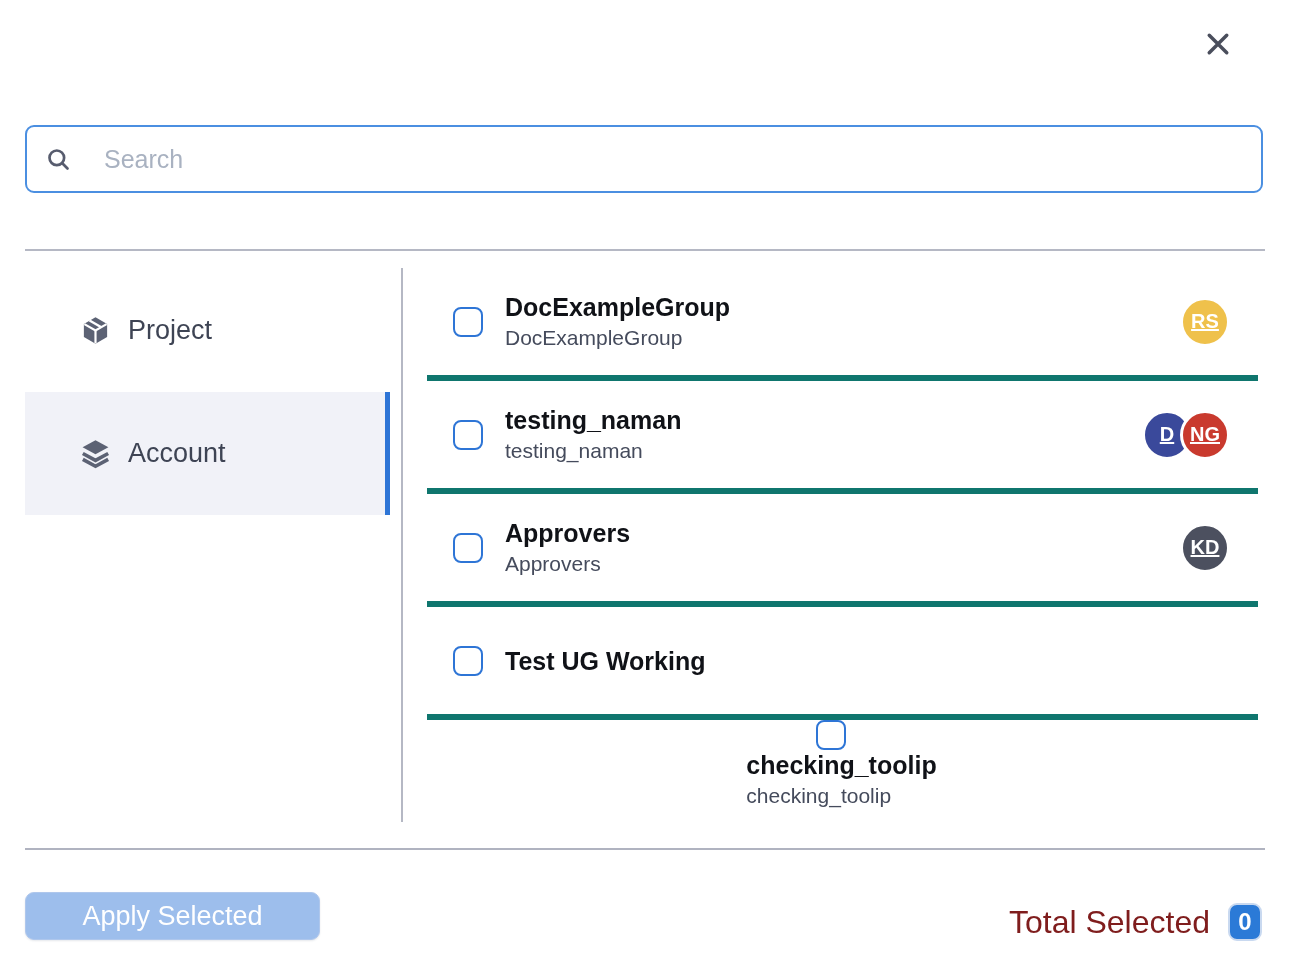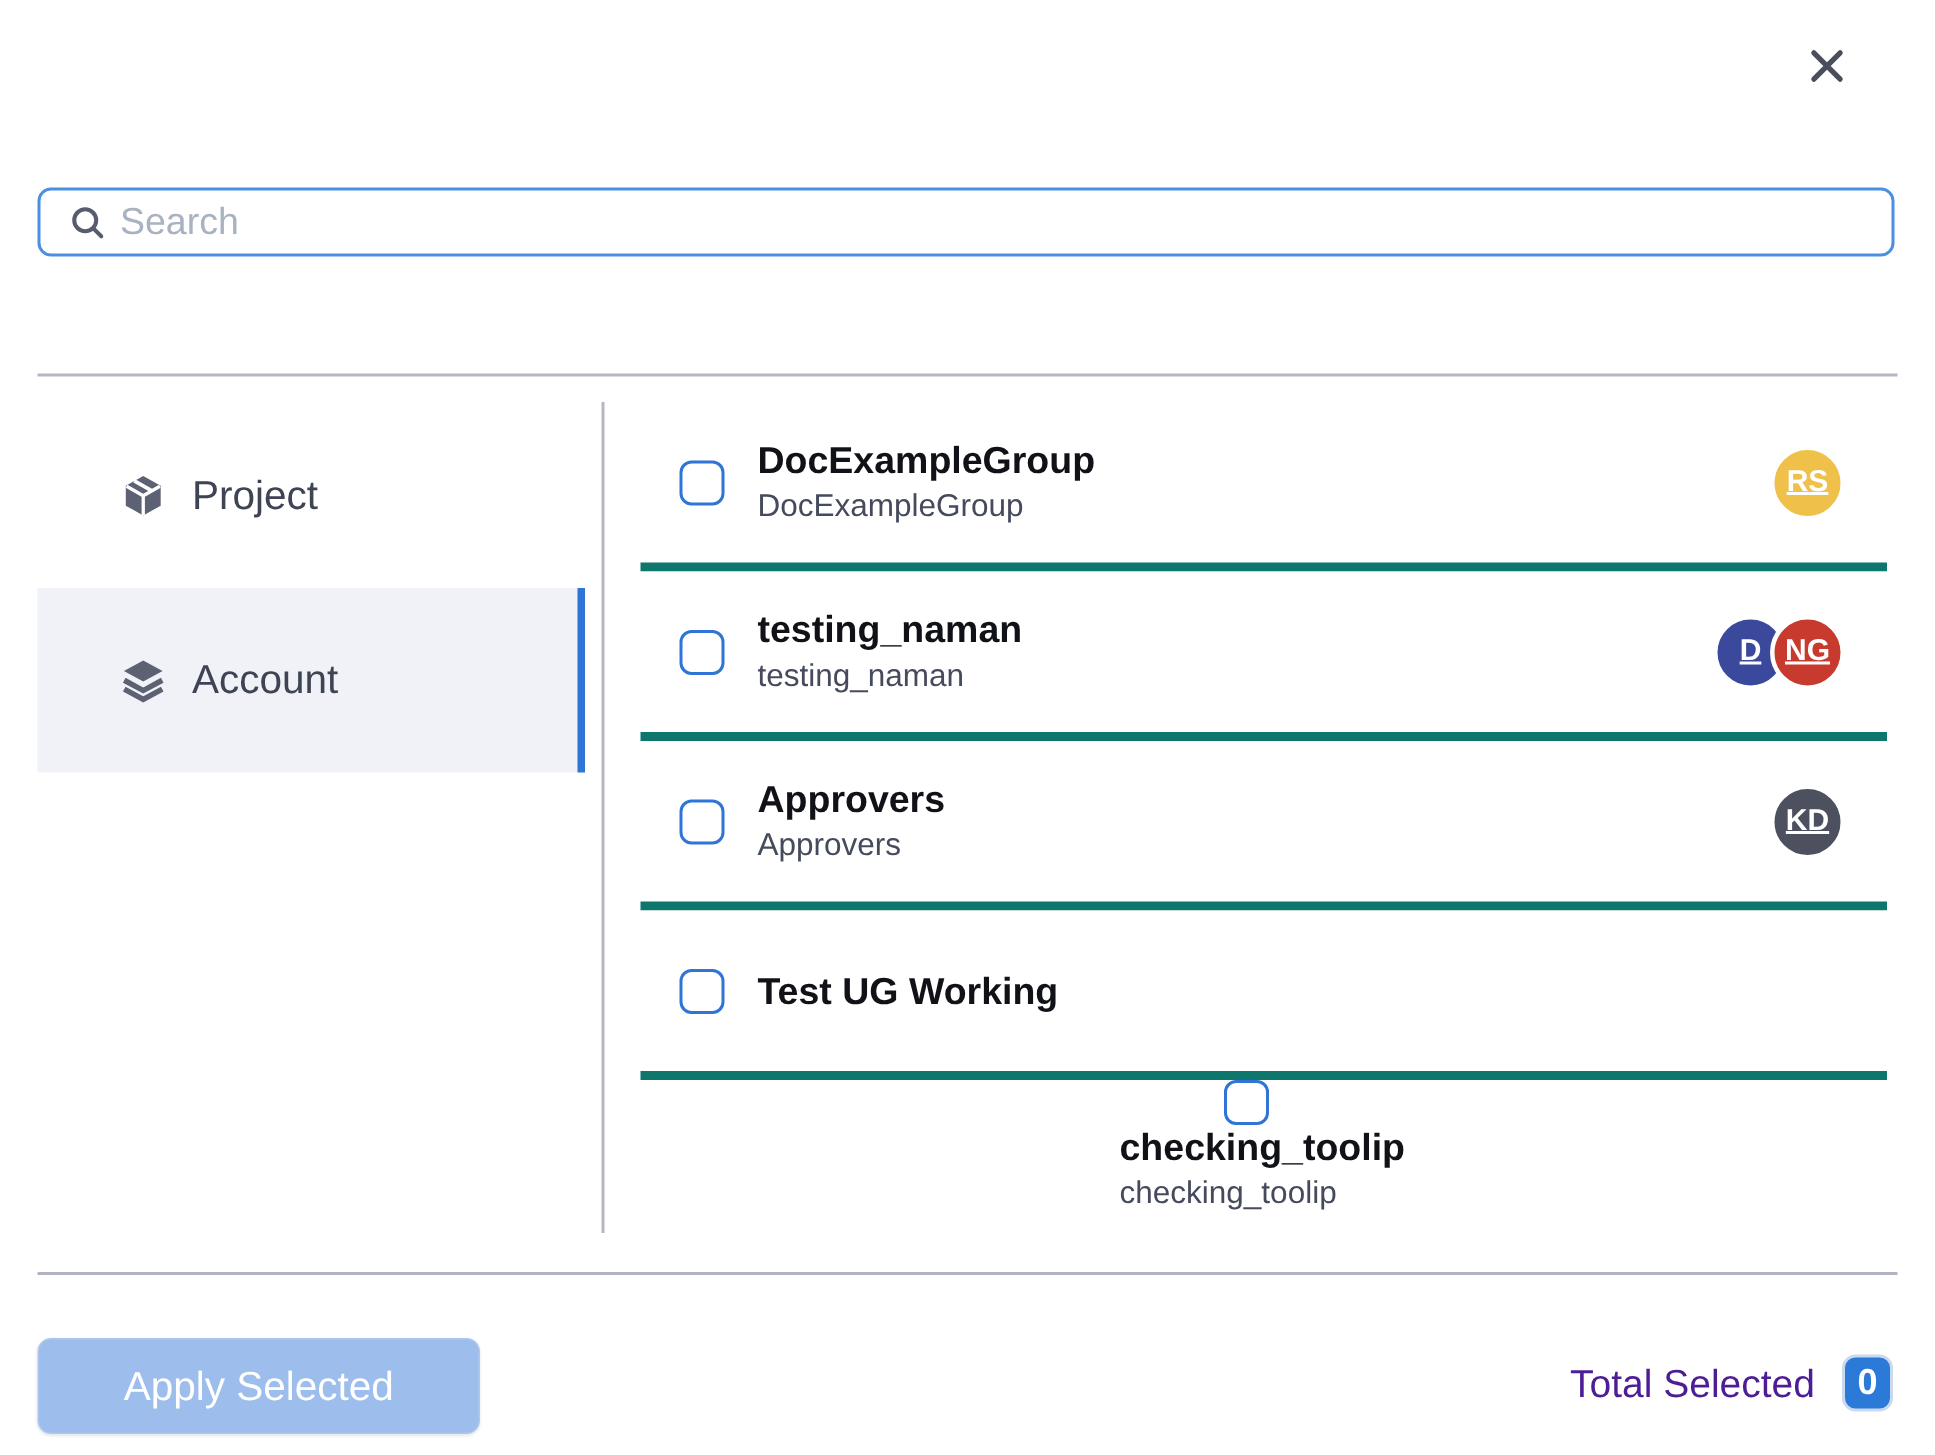--- a/index.html
+++ b/index.html
@@ -15,23 +15,23 @@
     font-size: 33px; font-weight: 600; color: #22262E; letter-spacing: .2px;
   }
   .close-btn {
     position: absolute; left: 1199px; top: 25px; width: 38px; height: 38px;
     background: transparent; border: none; cursor: pointer;
     display: flex; align-items: center; justify-content: center;
   }
   .close-btn svg { width: 30px; height: 30px; }
 
   .search-box {
-    position: absolute; left: 25px; top: 125px; width: 1238px; height: 46px;
+    position: absolute; left: 25px; top: 125px; width: 1238px; height: 68px;
     border: 2px solid #4B8FE1; border-radius: 9px; background: #fff;
-    display: flex; align-items: center; padding: 0 18px 0 18px; gap: 8px;
+    display: flex; align-items: center; padding: 0 18px 0 18px; gap: 32px;
   }
   .search-box svg { width: 27px; height: 27px; flex: 0 0 auto; }
   .search-box input {
     flex: 1; border: none; outline: none; font-size: 25px; color: #2C3140;
     font-family: inherit; background: transparent;
   }
   .search-box input::placeholder { color: #A9B2C1; }
 
   .h-divider { position: absolute; height: 2px; background: #B5B8C4; }
   .divider-top { left: 25px; top: 249px; width: 1240px; }
@@ -70,30 +70,30 @@
   .avatar {
     width: 50px; height: 50px; border-radius: 50%; border: 3px solid #fff;
     color: #fff; font-size: 20px; font-weight: 700;
     display: flex; align-items: center; justify-content: center;
     position: relative;
     text-decoration: underline;
   }
   .avatar + .avatar { margin-left: -12px; }
 
   .apply-btn {
-    position: absolute; left: 25px; top: 892px; width: 295px; height: 64px;
+    position: absolute; left: 25px; top: 892px; width: 295px; height: 48px;
     background: #9DBEEC; border: 1px solid #AFC7EC; border-radius: 9px;
     color: #ffffff; font-size: 27px; font-weight: 500; font-family: inherit;
     box-shadow: 0 1px 2px rgba(40,60,90,.12); cursor: default;
   }
   .total-wrap {
     position: absolute; right: 28px; top: 901px; height: 42px;
     display: flex; align-items: center; gap: 18px;
   }
-  .total-label { font-size: 26px; font-weight: 500; color: #4c1d95; }
+  .total-label { font-size: 32px; font-weight: 500; color: #7f1d1d; }
   .total-badge {
     min-width: 34px; height: 38px; padding: 0 6px;
     background: #2B7AD7; border: 2px solid #C9D9F0; border-radius: 9px;
     color: #fff; font-size: 24px; font-weight: 600;
     display: flex; align-items: center; justify-content: center;
   }
 </style>
 </head>
 <body>
 

